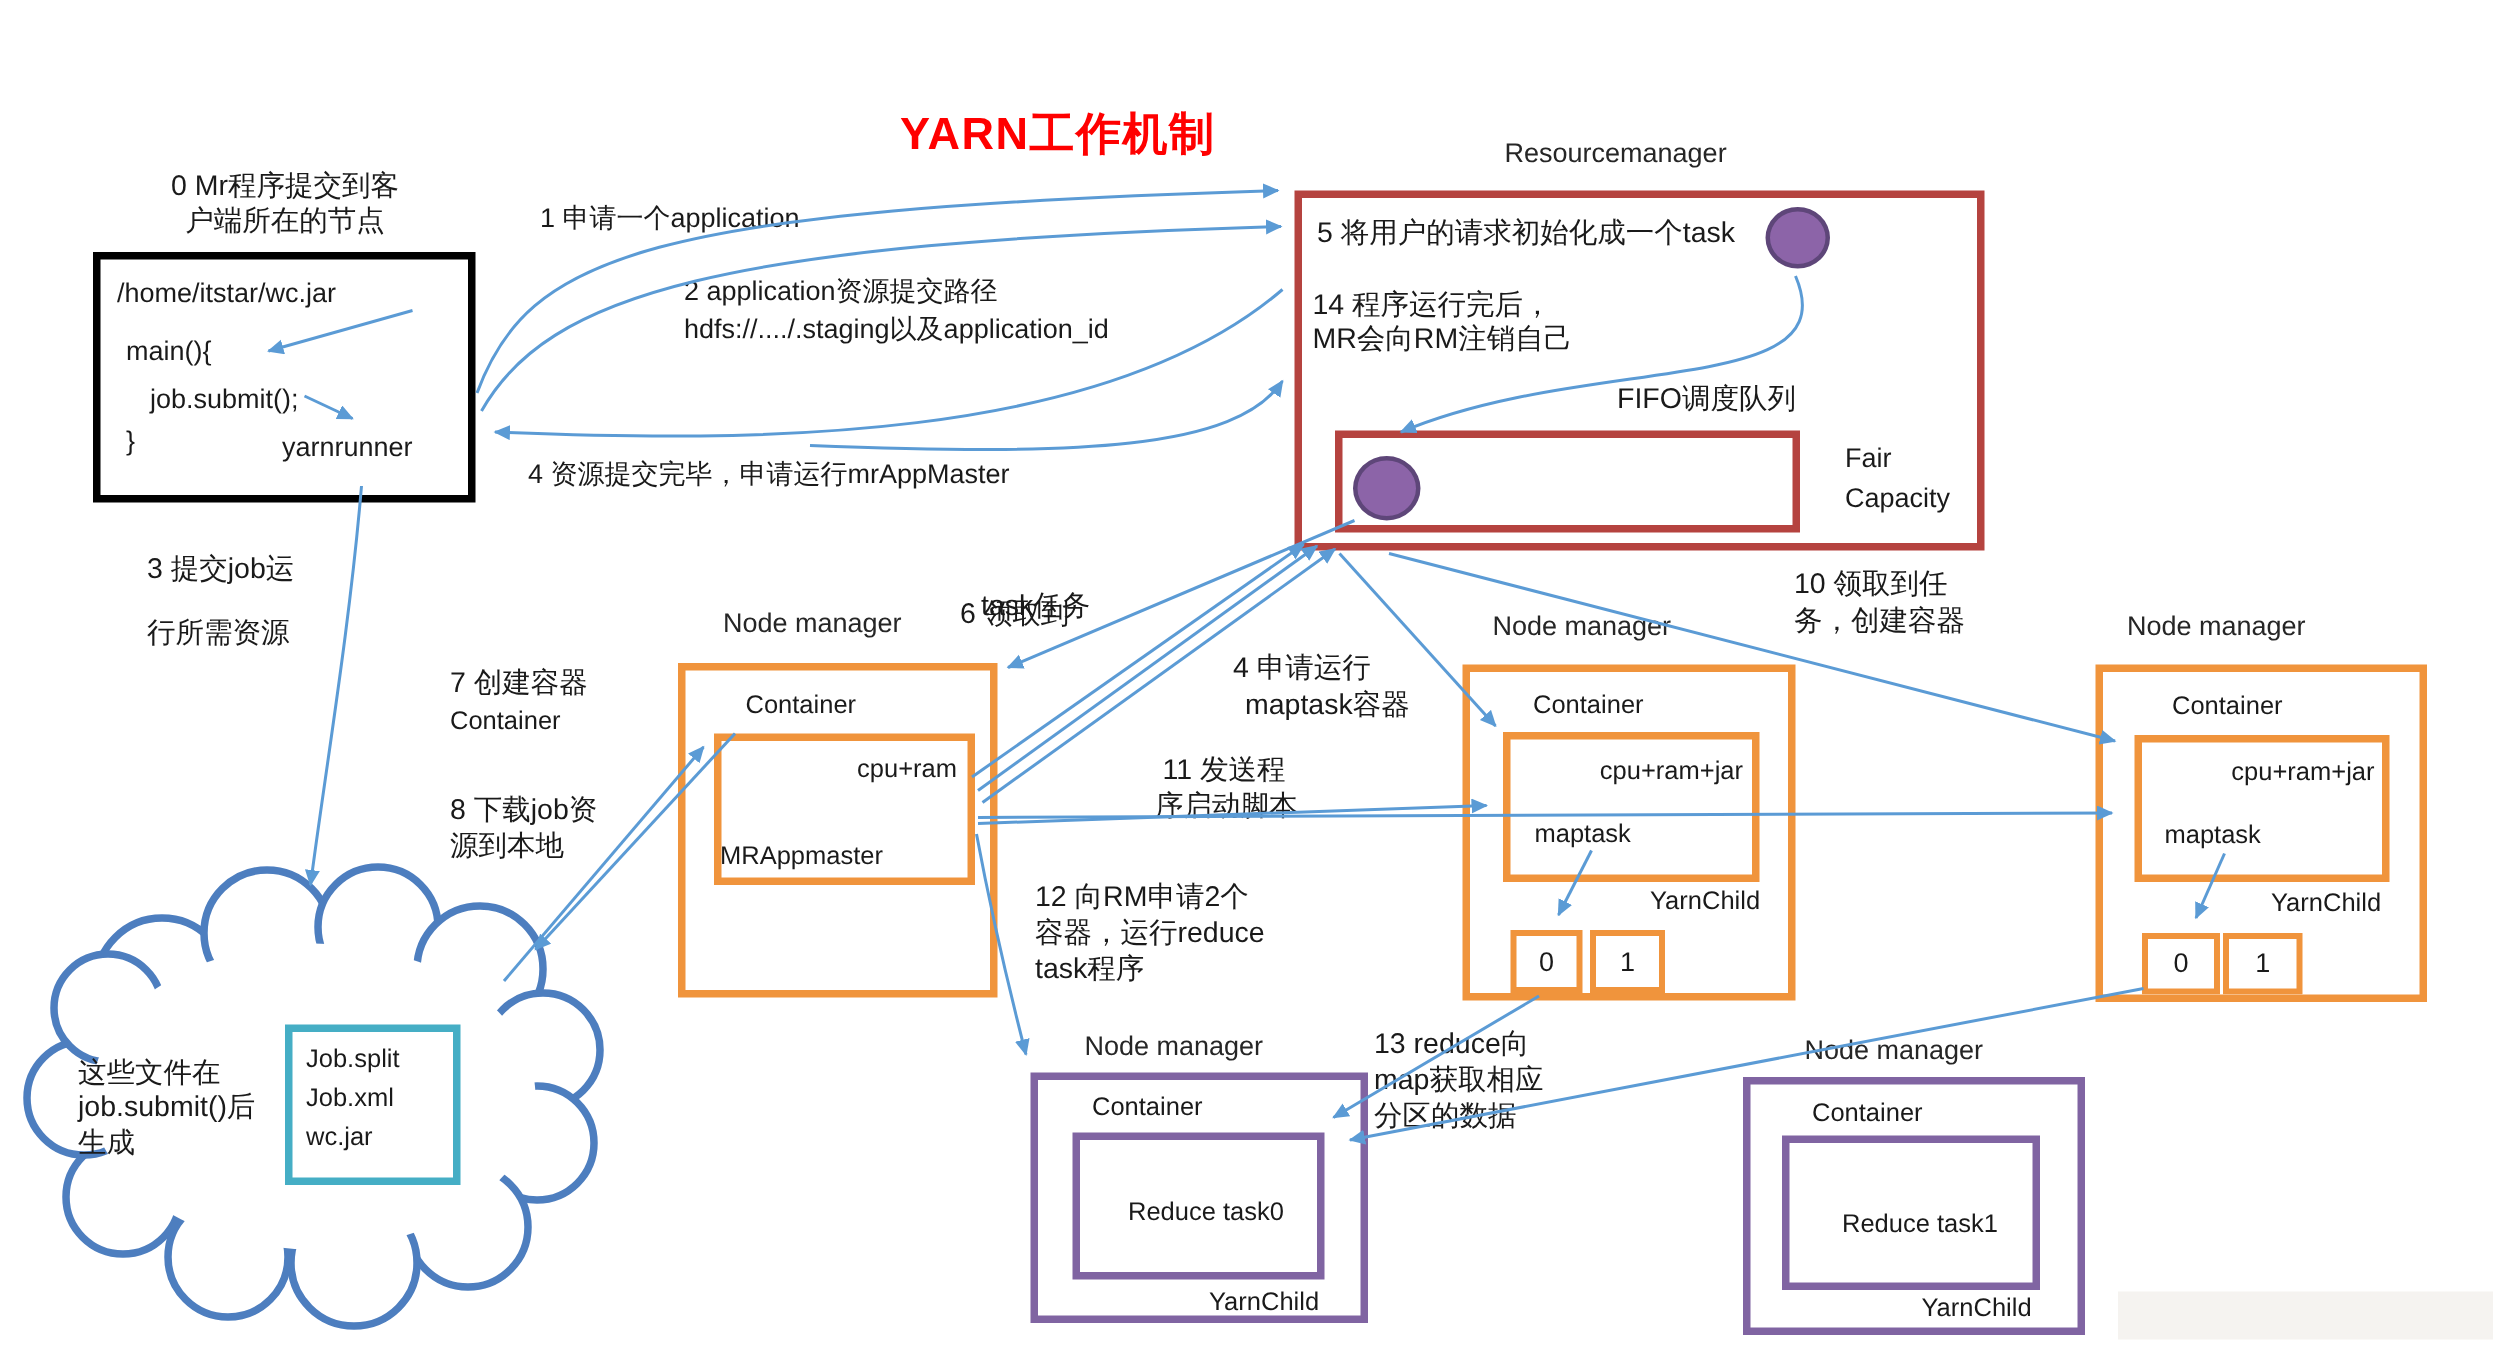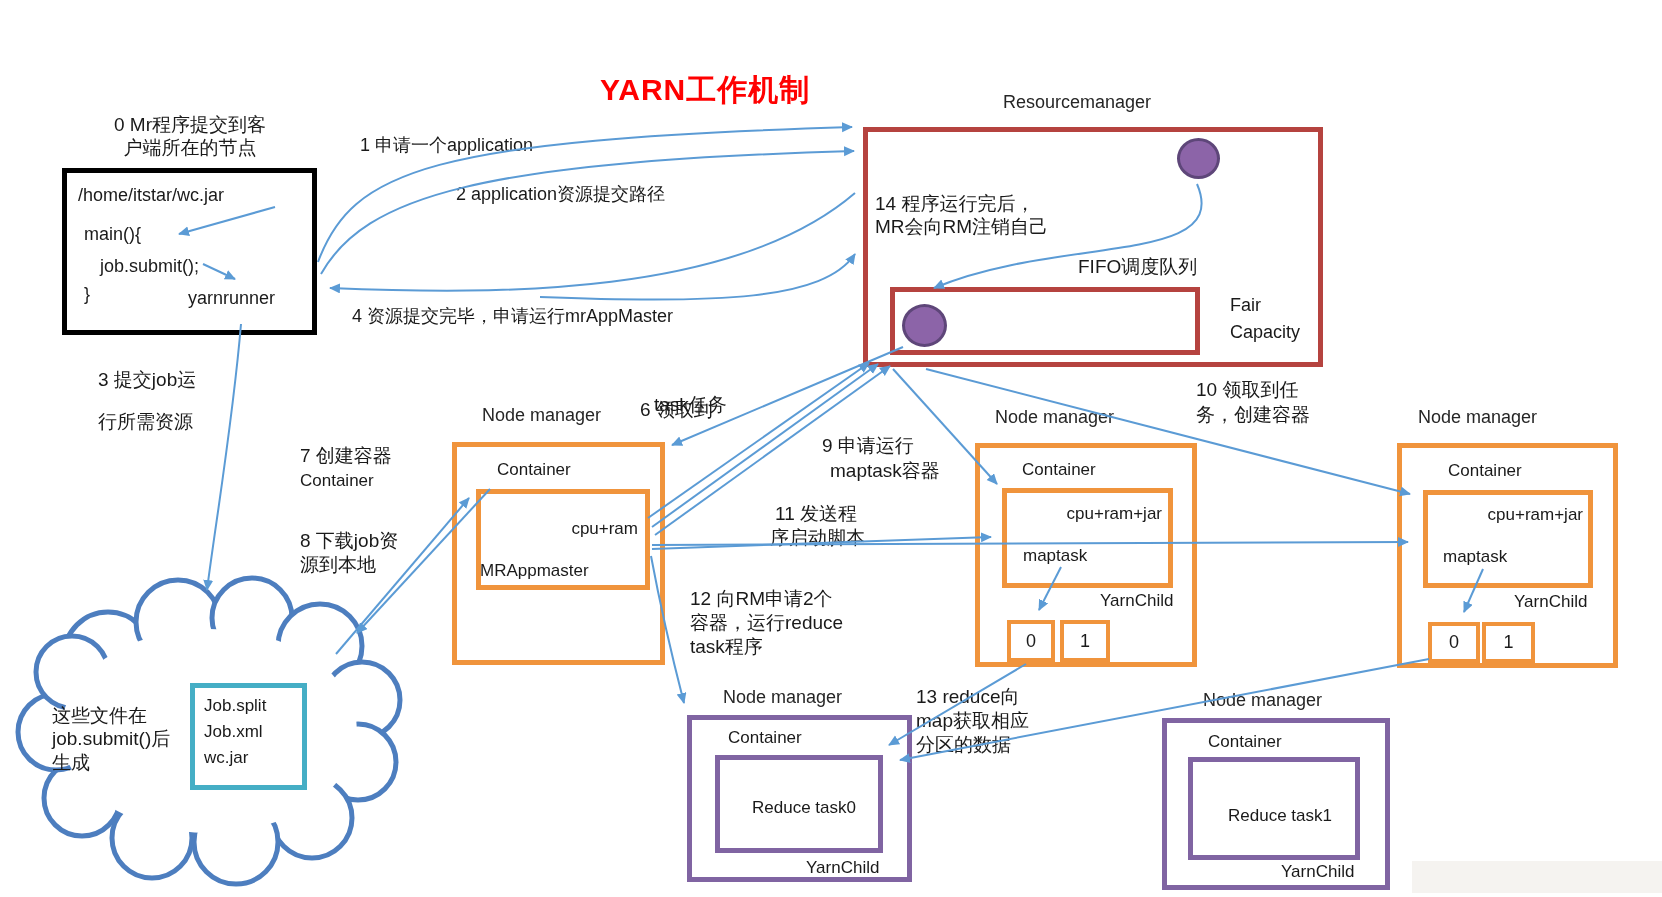--- a/index.html
+++ b/index.html
@@ -68,58 +68,60 @@
   </div>
   <div class="box black-b" style="left:62px;top:168px;width:255px;height:167px;"></div>
   <div class="lbl md" style="left:78px;top:184px;">/home/itstar/wc.jar</div>
   <div class="lbl md" style="left:84px;top:223px;">main(){</div>
   <div class="lbl md" style="left:100px;top:255px;">job.submit();</div>
   <div class="lbl md" style="left:84px;top:283px;">}</div>
   <div class="lbl md" style="left:188px;top:287px;">yarnrunner</div>
 
   <div class="lbl nm-title" style="left:1003px;top:91px;">Resourcemanager</div>
   <div class="box red-b" style="left:863px;top:127px;width:460px;height:240px;"></div>
+  <div class="lbl" style="left:878px;top:144px;">5 将用户的请求初始化成一个task</div>
   <div class="circle" style="left:1177px;top:138px;width:43px;height:41px;"></div>
   <div class="lbl" style="left:875px;top:192px;">14 程序运行完后，</div>
   <div class="lbl" style="left:875px;top:215px;">MR会向RM注销自己</div>
   <div class="lbl" style="left:1078px;top:255px;">FIFO调度队列</div>
   <div class="box red-b" style="left:890px;top:287px;width:310px;height:68px;"></div>
   <div class="circle" style="left:902px;top:304px;width:45px;height:43px;"></div>
   <div class="lbl md" style="left:1230px;top:294px;">Fair</div>
   <div class="lbl md" style="left:1230px;top:321px;">Capacity</div>
 
   <div class="lbl md" style="left:360px;top:134px;">1 申请一个application</div>
   <div class="lbl md" style="left:456px;top:183px;">2 application资源提交路径</div>
+  <div class="lbl md" style="left:456px;top:208px;">hdfs://..../.staging以及application_id</div>
   <div class="lbl md" style="left:352px;top:305px;">4 资源提交完毕，申请运行mrAppMaster</div>
   <div class="lbl" style="left:98px;top:368px;">3 提交job运</div>
   <div class="lbl" style="left:98px;top:412px;font-family:Liberation Mono, monospace;">行所需资源</div>
   <div class="lbl" style="left:640px;top:369px;margin-top:29px;">6 领取到</div>
   <div class="lbl" style="left:640px;top:393px;margin-left:14px;">task任务</div>
   <div class="lbl" style="left:300px;top:444px;">7 创建容器</div>
   <div class="lbl sm" style="left:300px;top:469px;">Container</div>
   <div class="lbl" style="left:300px;top:529px;">8 下载job资</div>
   <div class="lbl" style="left:300px;top:553px;">源到本地</div>
-  <div class="lbl" style="left:822px;top:434px;">9 申请运行</div>
+  <div class="lbl" style="left:822px;top:434px;">4 申请运行</div>
   <div class="lbl" style="left:830px;top:459px;">maptask容器</div>
   <div class="lbl" style="left:1196px;top:378px;">10 领取到任</div>
   <div class="lbl" style="left:1196px;top:403px;">务，创建容器</div>
   <div class="lbl" style="left:775px;top:502px;">11 发送程</div>
   <div class="lbl" style="left:770px;top:526px;">序启动脚本</div>
   <div class="lbl" style="left:690px;top:587px;">12 向RM申请2个</div>
   <div class="lbl" style="left:690px;top:611px;">容器，运行reduce</div>
   <div class="lbl" style="left:690px;top:635px;">task程序</div>
   <div class="lbl" style="left:916px;top:685px;">13 reduce向</div>
   <div class="lbl" style="left:916px;top:709px;">map获取相应</div>
   <div class="lbl" style="left:916px;top:733px;">分区的数据</div>
 
   <div class="lbl nm-title" style="left:482px;top:404px;">Node manager</div>
   <div class="box orange-b" style="left:452px;top:442px;width:213px;height:223px;"></div>
   <div class="lbl sm" style="left:497px;top:458px;">Container</div>
   <div class="box orange-b" style="left:476px;top:489px;width:174px;height:101px;"></div>
-  <div class="lbl sm right-al" style="left:476px;top:517px;width:162px;text-align:right;">cpu+ram</div>
+  <div class="lbl sm right-al" style="left:476px;top:501px;width:162px;text-align:right;">cpu+ram</div>
   <div class="lbl sm" style="left:480px;top:542px;margin-top:17px;">MRAppmaster</div>
 
   <div class="lbl nm-title" style="left:995px;top:406px;">Node manager</div>
   <div class="box orange-b" style="left:975px;top:443px;width:222px;height:224px;"></div>
   <div class="lbl sm" style="left:1022px;top:458px;">Container</div>
   <div class="box orange-b" style="left:1002px;top:488px;width:171px;height:100px;"></div>
   <div class="lbl sm right-al" style="left:1002px;top:502px;width:160px;">cpu+ram+jar</div>
   <div class="lbl sm" style="left:1023px;top:544px;">maptask</div>
   <div class="lbl sm" style="left:1100px;top:589px;">YarnChild</div>
   <div class="pbox" style="left:1007px;top:620px;width:48px;height:42px;">

